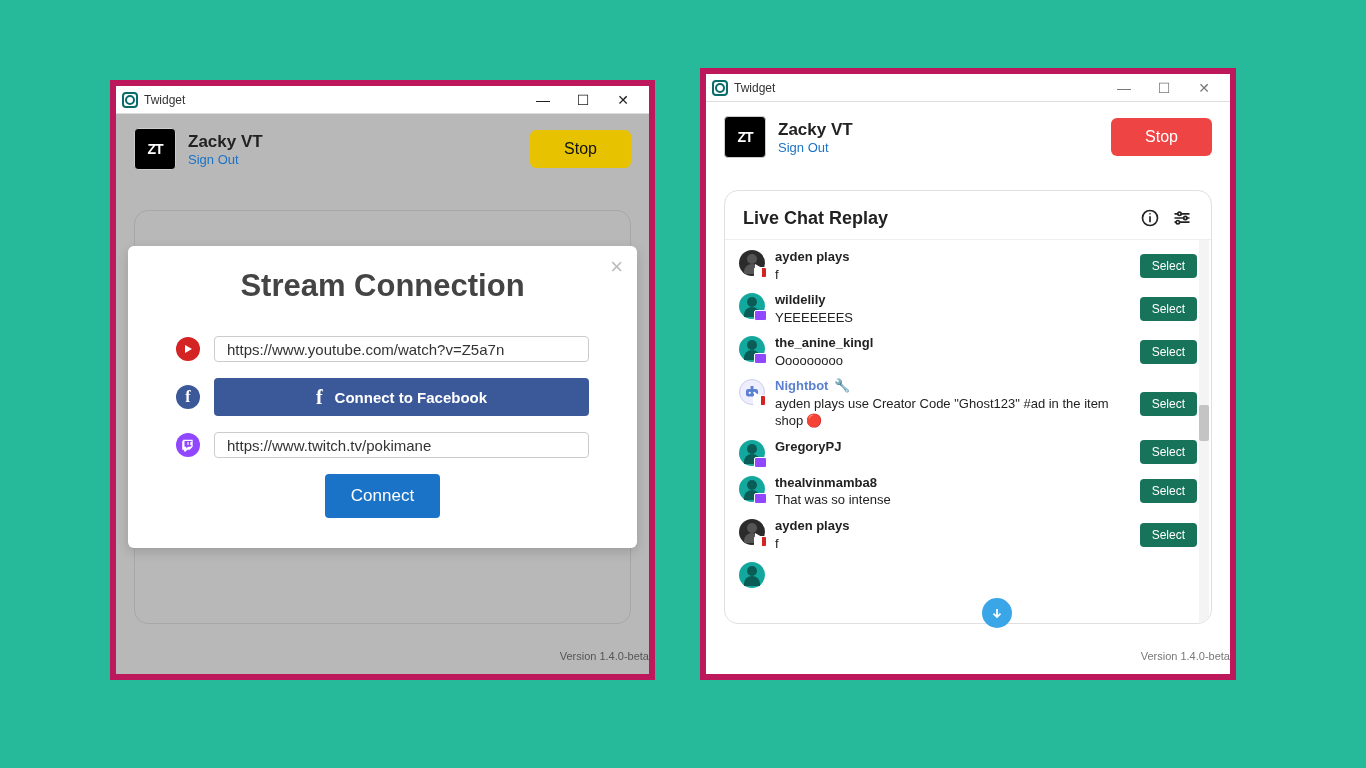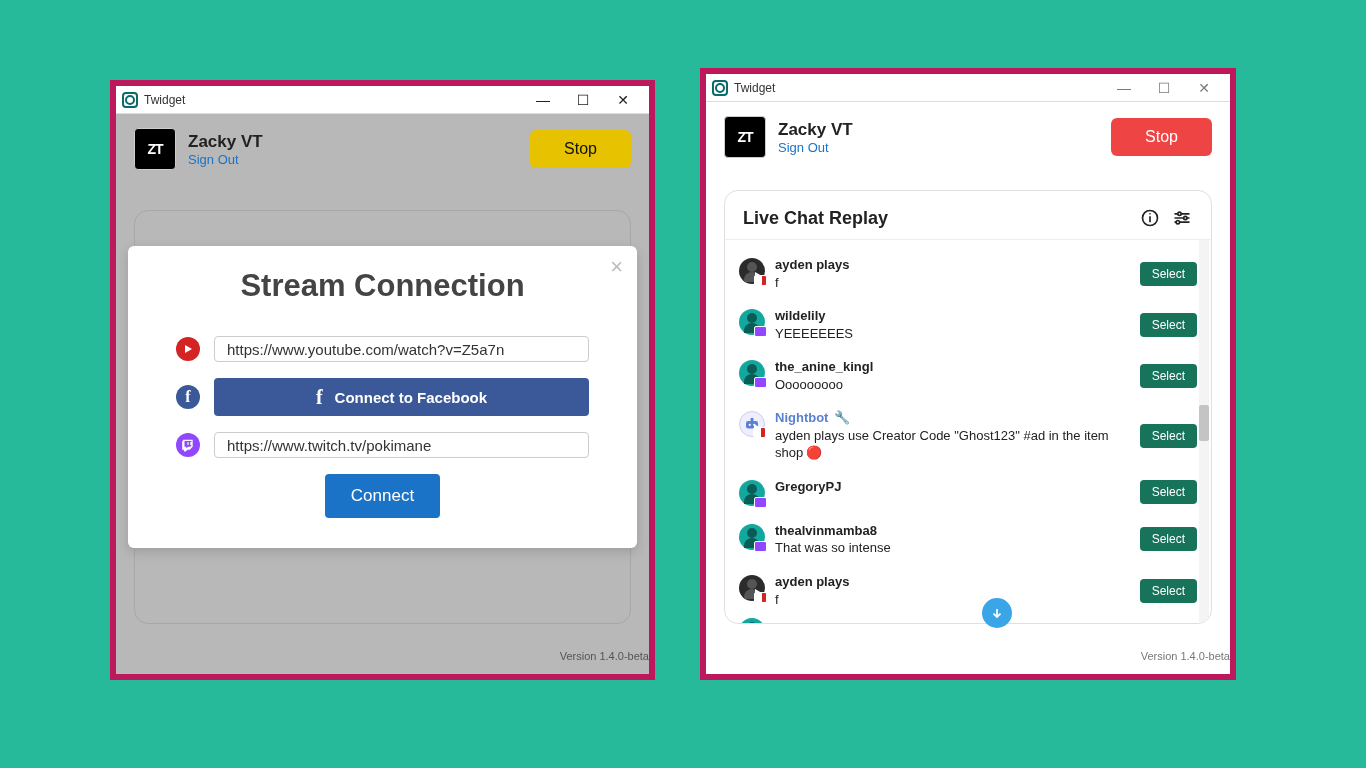--- a/index.html
+++ b/index.html
@@ -125,21 +125,21 @@
     border:1px solid #e0e0e0; border-radius:14px; background:#fff;
     display:flex; flex-direction:column; overflow:hidden;
   }
   .chat-head {
     padding:16px 18px 10px 18px; display:flex; align-items:center;
   }
   .chat-title { font-size:18px; font-weight:600; color:#222; flex:1; }
   .chat-head-icon { width:22px; height:22px; margin-left:10px; cursor:pointer; color:#333; display:flex;align-items:center;justify-content:center;}
   .chat-list { flex:1; overflow:hidden; border-top:1px solid #eee; position:relative; padding:4px 0;}
   .chat-row {
-    display:flex; align-items:flex-start; padding:4px 14px; position:relative;margin-top:8px;
+    display:flex; align-items:flex-start; padding:4px 14px; position:relative;
   }
   .chat-av {
     width:26px; height:26px; border-radius:50%; margin-right:10px;
     position:relative; flex-shrink:0; margin-top:2px;
   }
   .chat-av.teal { background:#12a89d; }
   .chat-av.dark { background:#2b2b2b; }
   .chat-av.bot { background:#eef; border:1px solid #cce; display:flex;align-items:center;justify-content:center;}
   .chat-av .head{position:absolute;width:10px;height:10px;border-radius:50%;background:#0a5c57;top:4px;left:8px;}
   .chat-av .body{position:absolute;width:16px;height:10px;border-radius:8px 8px 0 0;background:#0a5c57;bottom:2px;left:5px;}

